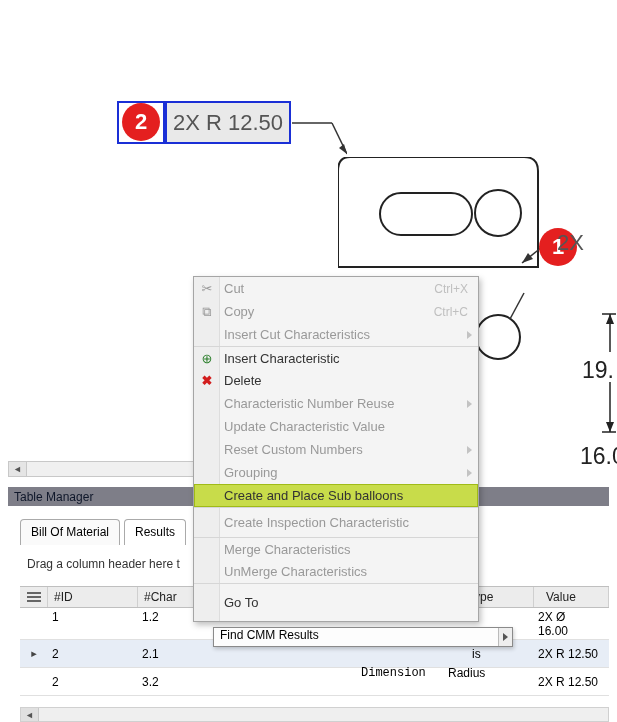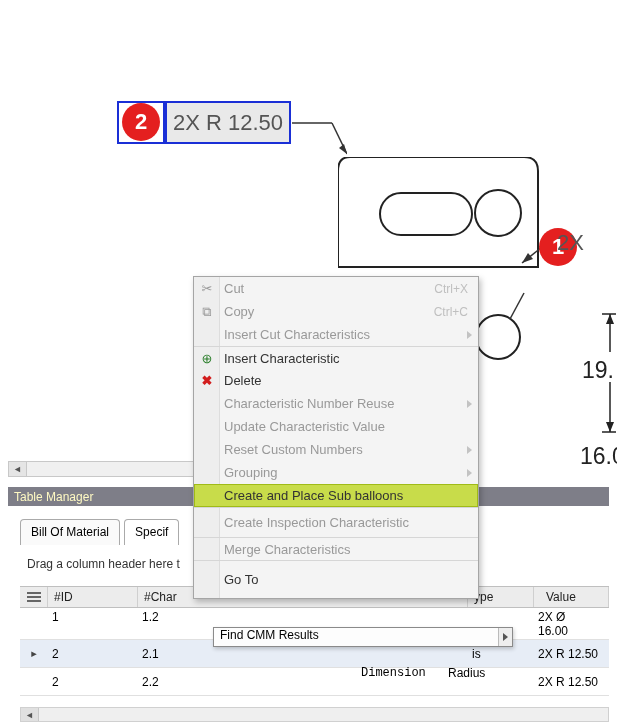--- a/index.html
+++ b/index.html
@@ -18,21 +18,21 @@
     
     .balloon-1-circle { position: absolute; left: 539px; top: 228px; width: 38px; height: 38px; border-radius: 50%; background: #e41f1f; color: #fff; font-size: 22px; font-weight: bold; display: flex; align-items: center; justify-content: center; }
     .balloon-1-label { position: absolute; left: 557px; top: 230px; color: #555; font-size: 22px; }
     
     .dim-19 { position: absolute; left: 582px; top: 357px; color: #222; font-size: 23px; }
     .dim-16 { position: absolute; left: 580px; top: 443px; color: #222; font-size: 23px; }
     
     .hscroll { position: absolute; left: 8px; top: 461px; width: 190px; height: 16px; background: #f0f0f0; border: 1px solid #c8c8c8; }
     .hscroll-btn { position: absolute; left: 0; top: 0; width: 18px; height: 14px; background: #e5e5e5; border-right: 1px solid #c8c8c8; display:flex; align-items:center; justify-content:center; color:#555; font-size:9px; }
     
-    .table-manager-bar { position: absolute; left: 8px; top: 487px; right: 8px; height: 19px; background: #7e7e88; color: #fef9c3; padding-left: 6px; display: flex; align-items: center; font-size: 12px; }
+    .table-manager-bar { position: absolute; left: 8px; top: 487px; right: 8px; height: 19px; background: #7e7e88; color: #0f172a; padding-left: 6px; display: flex; align-items: center; font-size: 12px; }
     
     .tabs-row { position: absolute; left: 20px; top: 519px; display: flex; gap: 4px; }
     .tab { padding: 5px 10px 6px; border: 1px solid #aaa; border-bottom: none; border-radius: 4px 4px 0 0; background: #fafafa; font-size: 12px; }
     .tab.active { background: #fff; }
     
     .group-hint { position: absolute; left: 27px; top: 557px; font-size: 12px; color: #333; }
     
     .col-head-row { position: absolute; left: 20px; top: 586px; right: 8px; height: 22px; display: flex; background: #ececec; border-top: 1px solid #bfbfbf; border-bottom: 1px solid #bfbfbf; }
     .col-head { border-right: 1px solid #cfcfcf; padding: 3px 6px; font-size: 12px; color: #222; display:flex; align-items:center; }
     .row-handle { width: 28px; border-right:1px solid #cfcfcf; display:flex; align-items:center; justify-content:center; }
@@ -122,21 +122,21 @@
     <div class="hscroll-btn">◄</div>
   </div>
 </div>
 
 <div class="table-manager-bar">
   <span>Table Manager</span>
 </div>
 
 <div class="tabs-row">
   <div class="tab">Bill Of Material</div>
-  <div class="tab active">Specif</div>
+  <div class="tab active">Results</div>
 </div>
 
 <div class="group-hint">Drag a column header here t</div>
 
 <div class="col-head-row">
   <div class="row-handle">
     <div class="hamburger">
         <span></span>
         <span></span>
         <span></span>
@@ -162,21 +162,21 @@
   <div class="data-row sel">
     <div class="row-ind">▸</div>
     <div class="cell-id">2</div>
     <div class="cell-char">2.1</div>
     <div class="cell-type">is</div>
     <div class="cell-val">2X R 12.50</div>
   </div>
   <div class="data-row">
     <div class="row-ind"></div>
     <div class="cell-id">2</div>
-    <div class="cell-char">2.2</div>
+    <div class="cell-char">3.2</div>
     <div class="cell-type"></div>
     <div class="cell-val">2X R 12.50</div>
   </div>
 </div>
 
 <span class="type-label">Dimension</span>
 <span class="subtype-label">Radius</span>
 
 <div class="bottom-scroll">
   <div class="bottom-scroll-btn">◄</div>
@@ -227,20 +227,23 @@
     <span>Create and Place Sub balloons</span>
   </div>
 
   <div class="ctx-item disabled sep-before" style="height:30px;">
     <span>Create Inspection Characteristic</span>
   </div>
 
   <div class="ctx-item disabled sep-before">
     <span>Merge Characteristics</span>
   </div>
+  <div class="ctx-item disabled">
+    <span>UnMerge Characteristics</span>
+  </div>
 
   <div class="ctx-item sep-before" style="height:38px;">
     <span>Go To</span>
   </div>
 </div>
 
 <div class="ctx-sub">
   <span>Find CMM Results</span>
   <div class="ctx-sub-arrowbox"></div>
 </div>

